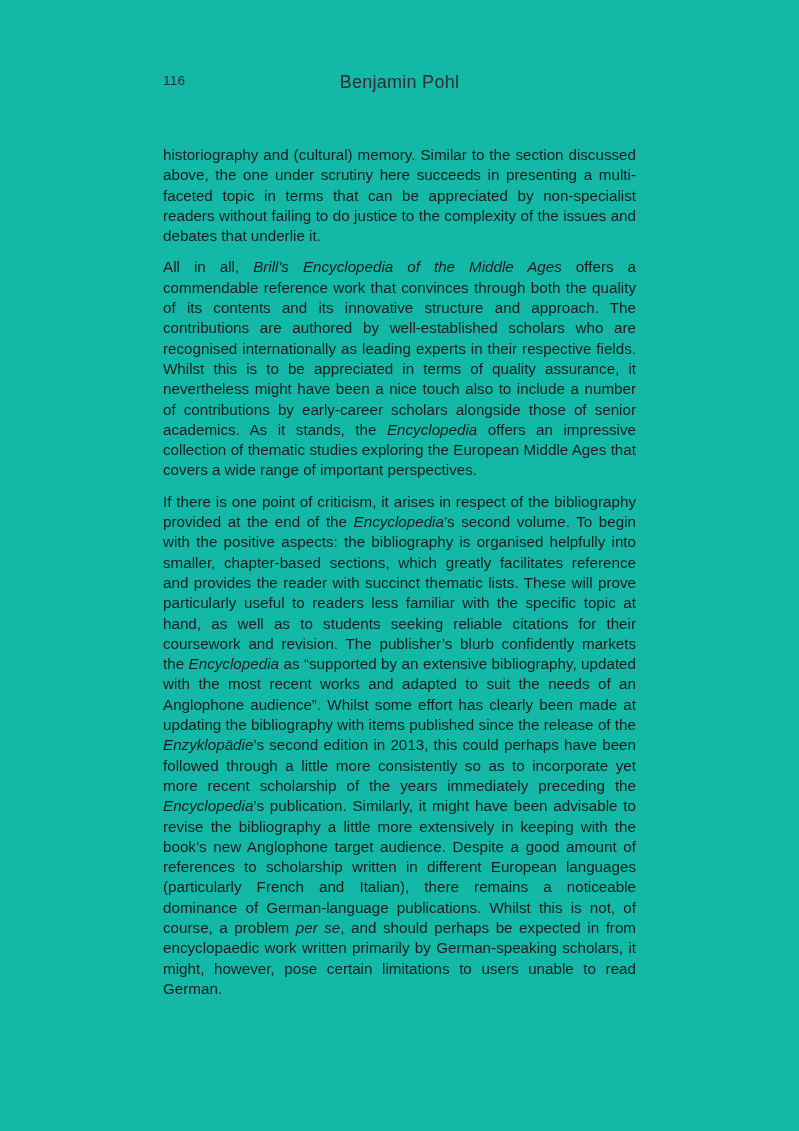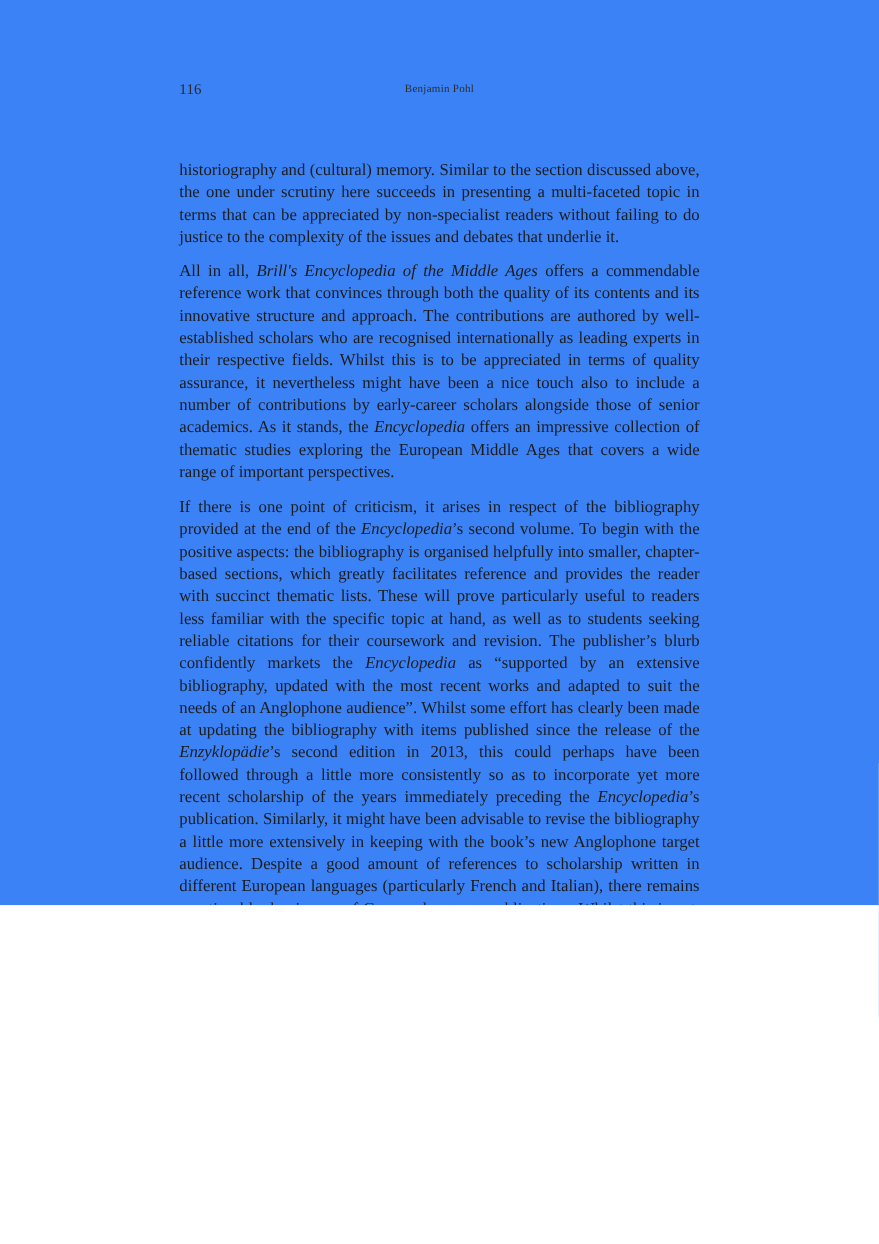--- a/index.html
+++ b/index.html
@@ -4,24 +4,24 @@
 <style>
   html, body {
     margin: 0;
     padding: 0;
     background: #ffffff;
   }
 
   .page {
     position: relative;
     width: 799px;
-    height: 823px;
-    background: #3b82f6;
+    height: 1131px;
+    background: #14b8a6;
     overflow: hidden;
-    font-family: Liberation Serif, serif;
+    font-family: Liberation Sans, sans-serif;
     color: #1c1c1c;
     -webkit-font-smoothing: antialiased;
   }
 
   
   .running-head {
     position: absolute;
     left: 163px;
     right: 163px;
     top: 72px;
@@ -37,21 +37,21 @@
     color: #2a2a2a;
     letter-spacing: 0.2px;
   }
 
   .running-title {
     position: absolute;
     left: 0;
     right: 0;
     top: 1px;
     text-align: center;
-    font-size: 10px;
+    font-size: 18px;
     line-height: 18px;
     color: #2e2e2e;
     letter-spacing: 0.25px;
   }
 
   
   .textblock {
     position: absolute;
     left: 163px;
     top: 141px;

